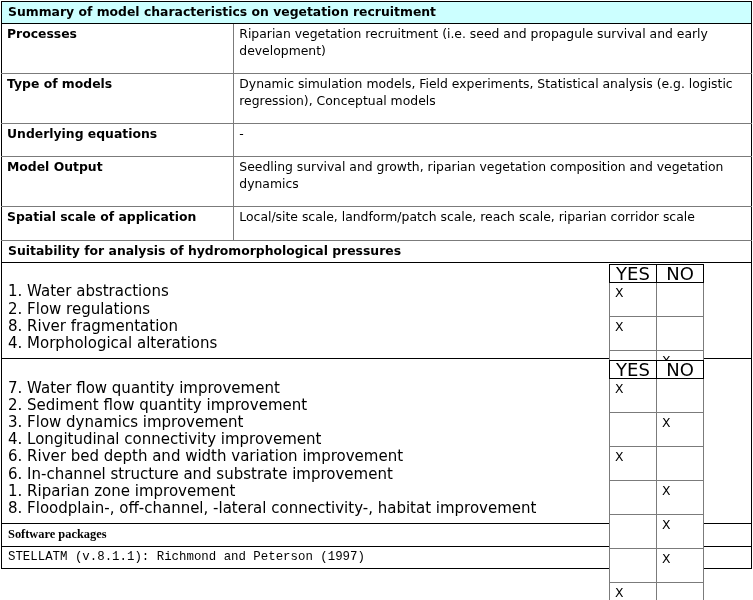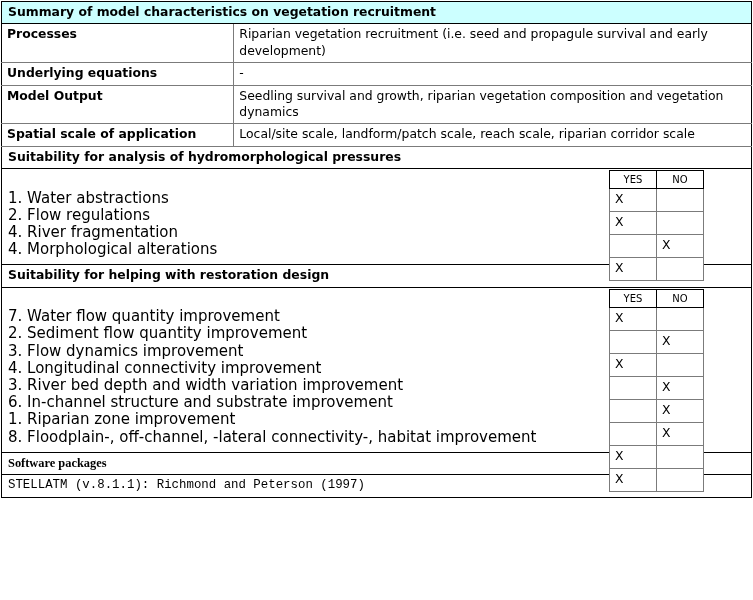--- a/index.html
+++ b/index.html
@@ -26,21 +26,21 @@
     border-collapse: collapse;
     table-layout: fixed;
     width: 751px;
     margin: 1px 16px 0 1px;
     border: 1px solid #000;
   }
 
   table.main td {
     border: 1px solid #7b7b7b;
     vertical-align: top;
-    padding: 2px 5px 3px 5px;
+    padding: 2px 5px 14px 5px;
     font-size: 12.4px;
     line-height: 16.4px;
   }
 
   
   table.main {
     outline: none;
   }
 
   .title-cell {
@@ -106,21 +106,21 @@
     top: 1px;
     left: 607px;
     width: 93px;
     border-collapse: collapse;
     table-layout: fixed;
   }
   .yn-grid td, .yn-grid th {
     border: 1px solid #000;
     width: 46px;
     height: 17px;
-    font-size: 10px;
+    font-size: 18px;
     font-weight: normal;
     line-height: 15px;
     text-align: left;
     padding: 0 0 0 4px;
     vertical-align: middle;
     background: #fff;
   }
   .yn-grid th {
     text-align: center;
     padding: 0;
@@ -163,20 +163,24 @@
 
       <tr>
         <td class="title-cell" colspan="2">Summary of model characteristics on vegetation recruitment</td>
       </tr>
 
       <tr>
         <td class="label-cell">Processes</td>
         <td class="value-cell">Riparian vegetation recruitment (i.e. seed and propagule survival and early development)</td>
       </tr>
 
+      <tr>
+        <td class="label-cell">Type of models</td>
+        <td class="value-cell">Dynamic simulation models, Field experiments, Statistical analysis (e.g. logistic regression), Conceptual models</td>
+      </tr>
 
 
       <tr>
         <td class="label-cell">Underlying equations</td>
         <td class="value-cell">-</td>
       </tr>
 
       <tr>
         <td class="label-cell">Model Output</td>
         <td class="value-cell">Seedling survival and growth, riparian vegetation composition and vegetation dynamics</td>
@@ -192,21 +196,21 @@
       </tr>
 
       <tr>
         <td class="suit-cell" colspan="2">
           <div class="suit-wrap">
 
             <div class="suit-list">
               <div class="blank-line">&nbsp;</div>
               <div class="suit-item">1. Water abstractions</div>
               <div class="suit-item">2. Flow regulations</div>
-              <div class="suit-item">4. River fragmentation</div>
+              <div class="suit-item">8. River fragmentation</div>
               <div class="suit-item">4. Morphological alterations</div>
             </div>
 
             <table class="yn-grid">
               <tbody>
                 <tr>
                   <th>YES</th>
                   <th>NO</th>
                 </tr>
                 <tr>
@@ -225,35 +229,32 @@
                   <td class="mark">X</td>
                   <td class="mark"></td>
                 </tr>
               </tbody>
             </table>
 
           </div>
         </td>
       </tr>
 
-      <tr>
-        <td class="section-cell" colspan="2">Suitability for helping with restoration design</td>
-      </tr>
 
       <tr>
         <td class="suit-cell" colspan="2">
           <div class="suit-wrap">
 
             <div class="suit-list">
               <div class="blank-line">&nbsp;</div>
               <div class="suit-item">7. Water flow quantity improvement</div>
               <div class="suit-item">2. Sediment flow quantity improvement</div>
               <div class="suit-item">3. Flow dynamics improvement</div>
               <div class="suit-item">4. Longitudinal connectivity improvement</div>
-              <div class="suit-item">3. River bed depth and width variation improvement</div>
+              <div class="suit-item">6. River bed depth and width variation improvement</div>
               <div class="suit-item">6. In-channel structure and substrate improvement</div>
               <div class="suit-item">1. Riparian zone improvement</div>
               <div class="suit-item">8. Floodplain-, off-channel, -lateral connectivity-, habitat improvement</div>
             </div>
 
             <table class="yn-grid">
               <tbody>
                 <tr>
                   <th>YES</th>
                   <th>NO</th>

